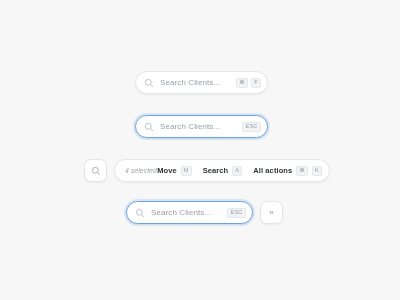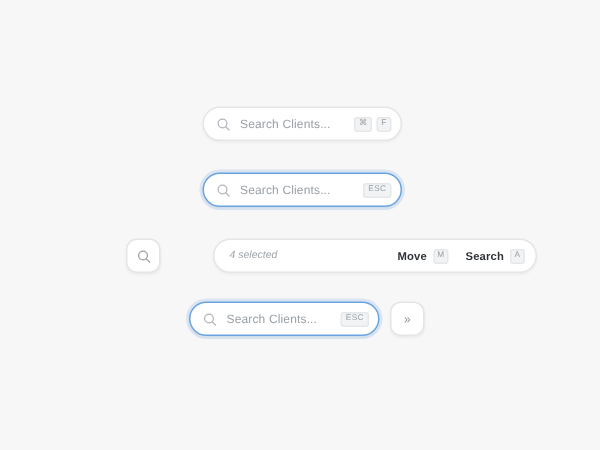--- a/index.html
+++ b/index.html
@@ -22,21 +22,21 @@
   }
 
   
   .row {
     position: absolute;
     display: flex;
     align-items: center;
   }
   .row-1 { left: 135px; top: 71px; }
   .row-2 { left: 135px; top: 115px; }
-  .row-3 { left: 84px;  top: 159px; gap: 28px; }
+  .row-3 { left: 84px;  top: 159px; }
   .row-4 { left: 126px; top: 201px; }
 
   
   .bar {
     display: flex;
     align-items: center;
     box-sizing: border-box;
     height: 23px;
     background: #ffffff;
     border: 1px solid #e4e5e7;
@@ -224,20 +224,25 @@
         <div class="action">
           <span class="action-label">Move</span>
           <span class="kbd">M</span>
         </div>
 
         <div class="action">
           <span class="action-label">Search</span>
           <span class="kbd">A</span>
         </div>
 
+        <div class="action">
+          <span class="action-label">All actions</span>
+          <span class="kbd">⌘</span>
+          <span class="kbd">K</span>
+        </div>
 
       </div>
     </div>
   </div>
 
   <div class="row row-4">
     <div class="bar bar-4 focused">
       <span class="mag">
         <svg width="10" height="10" viewBox="0 0 12 12" fill="none">
           <circle cx="5.2" cy="5.2" r="3.5" stroke="#b0b5bb" stroke-width="1"></circle>

